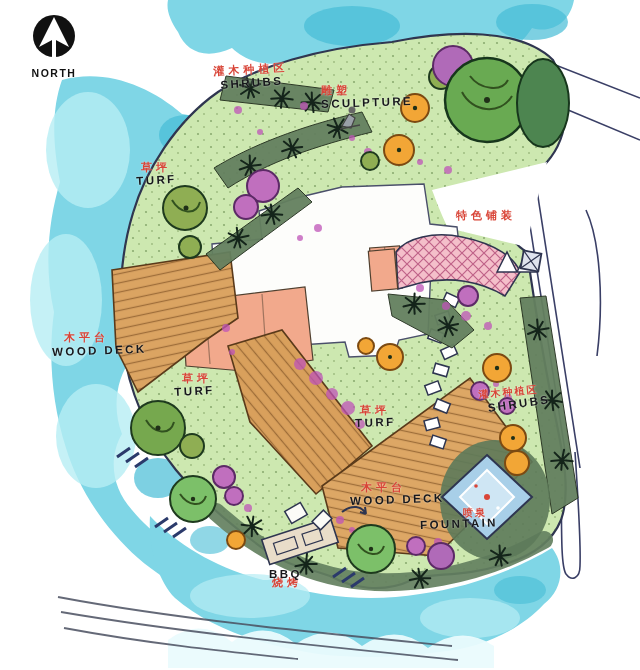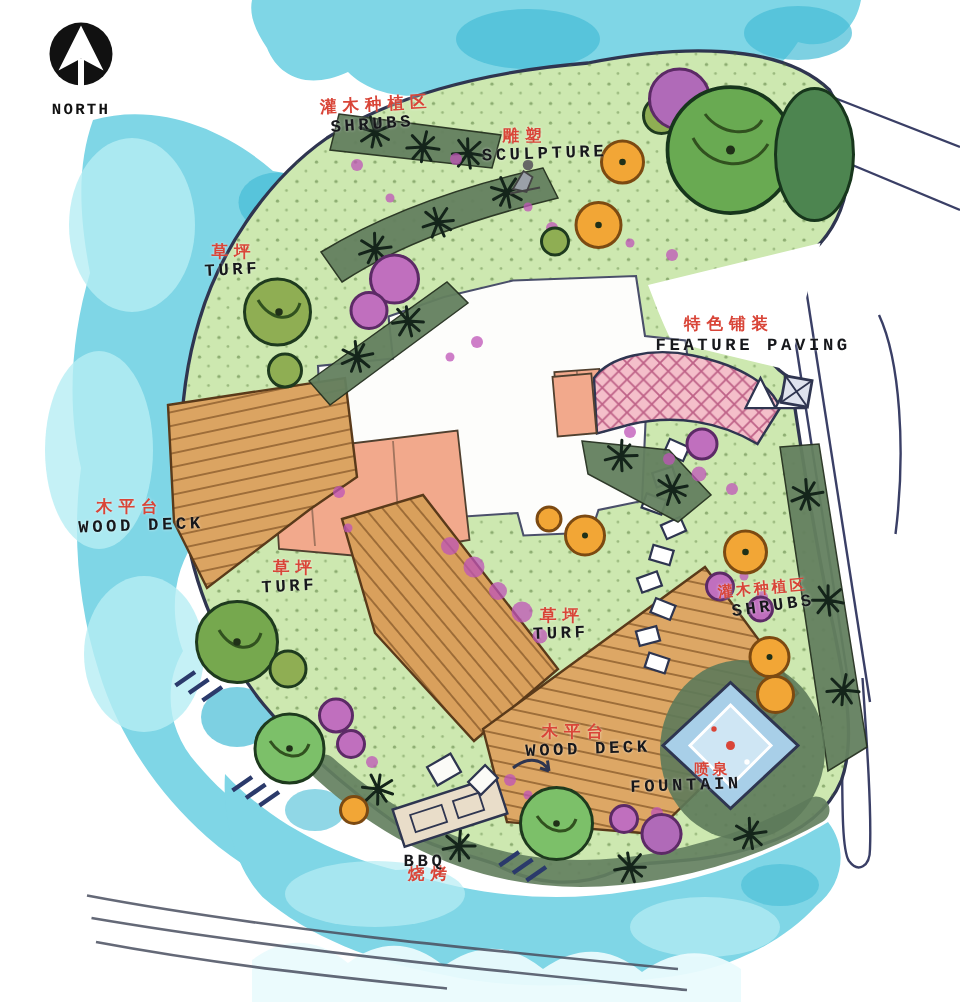--- a/index.html
+++ b/index.html
@@ -1,17 +1,17 @@
 <!DOCTYPE html>
 <html><head>
 <meta charset="utf-8">
 <style>
   html,body{margin:0;padding:0;background:#fff;}
   .stage{position:relative;width:640px;height:670px;background:#ffffff;overflow:hidden;
-         font-family:Liberation Mono, monospace;}
+         font-family:Liberation Sans, sans-serif;}
   .art{position:absolute;left:0;top:0;}
   .labels{position:absolute;left:0;top:0;width:640px;height:670px;pointer-events:none;}
   .lab{position:absolute;white-space:nowrap;transform-origin:left top;}
   .zh{color:#d94538;font-weight:700;font-size:11px;letter-spacing:4px;
       text-shadow:0 0 2px rgba(255,255,255,.65);}
   .zh.small{font-size:10px;letter-spacing:2px;}
   .en{color:#17181c;font-weight:700;font-size:11.5px;letter-spacing:2.4px;
       text-shadow:0 0 2px rgba(255,255,255,.6);}
   .compass{position:absolute;left:22px;top:12px;width:64px;text-align:center;}
   .compass .cap{display:block;margin-top:1px;color:#111;font-weight:700;font-size:10.5px;
@@ -319,28 +319,27 @@
     <polygon points="24,5 39,35 24,27 9,35" fill="#ffffff"></polygon>
     <rect x="22" y="27" width="4" height="20" fill="#ffffff"></rect>
   </svg>
   <span class="cap">NORTH</span>
 </div>
 
 <div class="labels">
   <div class="lab zh" style="left:213px;top:64px;transform:rotate(-3deg)">灌木种植区</div>
   <div class="lab en" style="left:220px;top:79px;transform:rotate(-4deg)">SHRUBS</div>
 
-  <div class="lab zh" style="left:335px;top:83px">雕塑</div>
+  <div class="lab zh" style="left:321px;top:83px">雕塑</div>
   <div class="lab en" style="left:321px;top:98px;transform:rotate(-2deg)">SCULPTURE</div>
 
   <div class="lab zh" style="left:141px;top:160px">草坪</div>
   <div class="lab en" style="left:136px;top:175px;transform:rotate(-3deg)">TURF</div>
 
   <div class="lab zh" style="left:456px;top:208px">特色铺装</div>
-  <div class="lab en" style="left:437px;top:224px">FEATURE PAVING</div>
 
   <div class="lab zh" style="left:64px;top:330px">木平台</div>
   <div class="lab en" style="left:52px;top:346px;transform:rotate(-2deg)">WOOD DECK</div>
 
   <div class="lab zh" style="left:182px;top:371px">草坪</div>
   <div class="lab en" style="left:174px;top:386px;transform:rotate(-3deg)">TURF</div>
 
   <div class="lab zh" style="left:360px;top:403px">草坪</div>
   <div class="lab en" style="left:355px;top:417px;transform:rotate(-2deg)">TURF</div>
 

